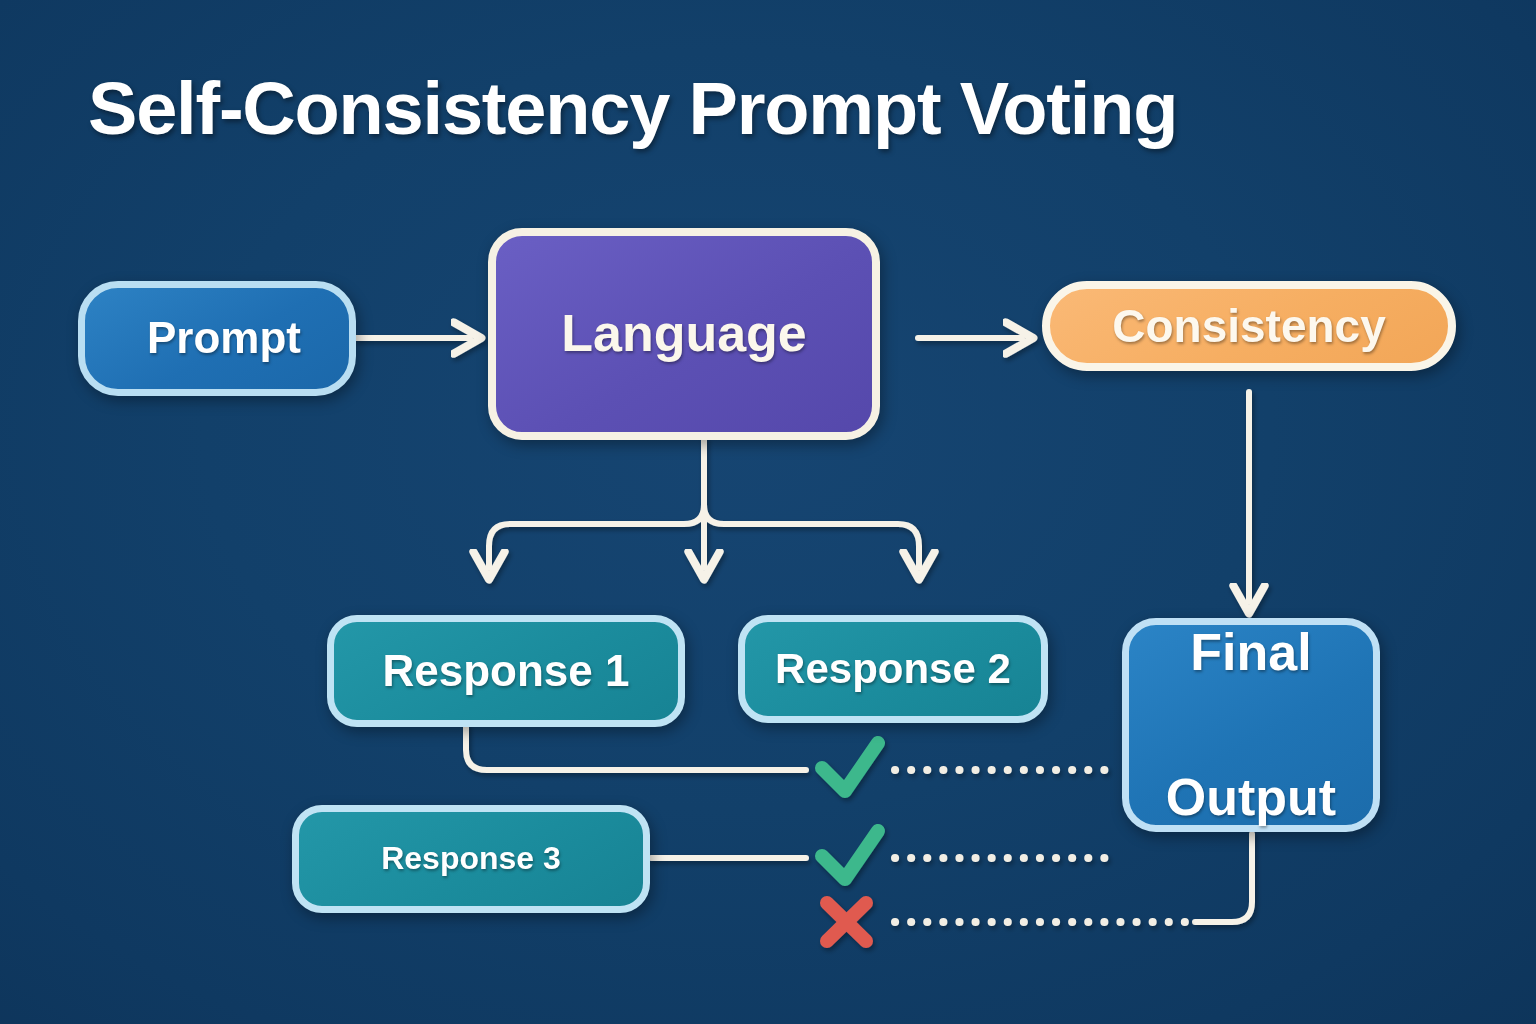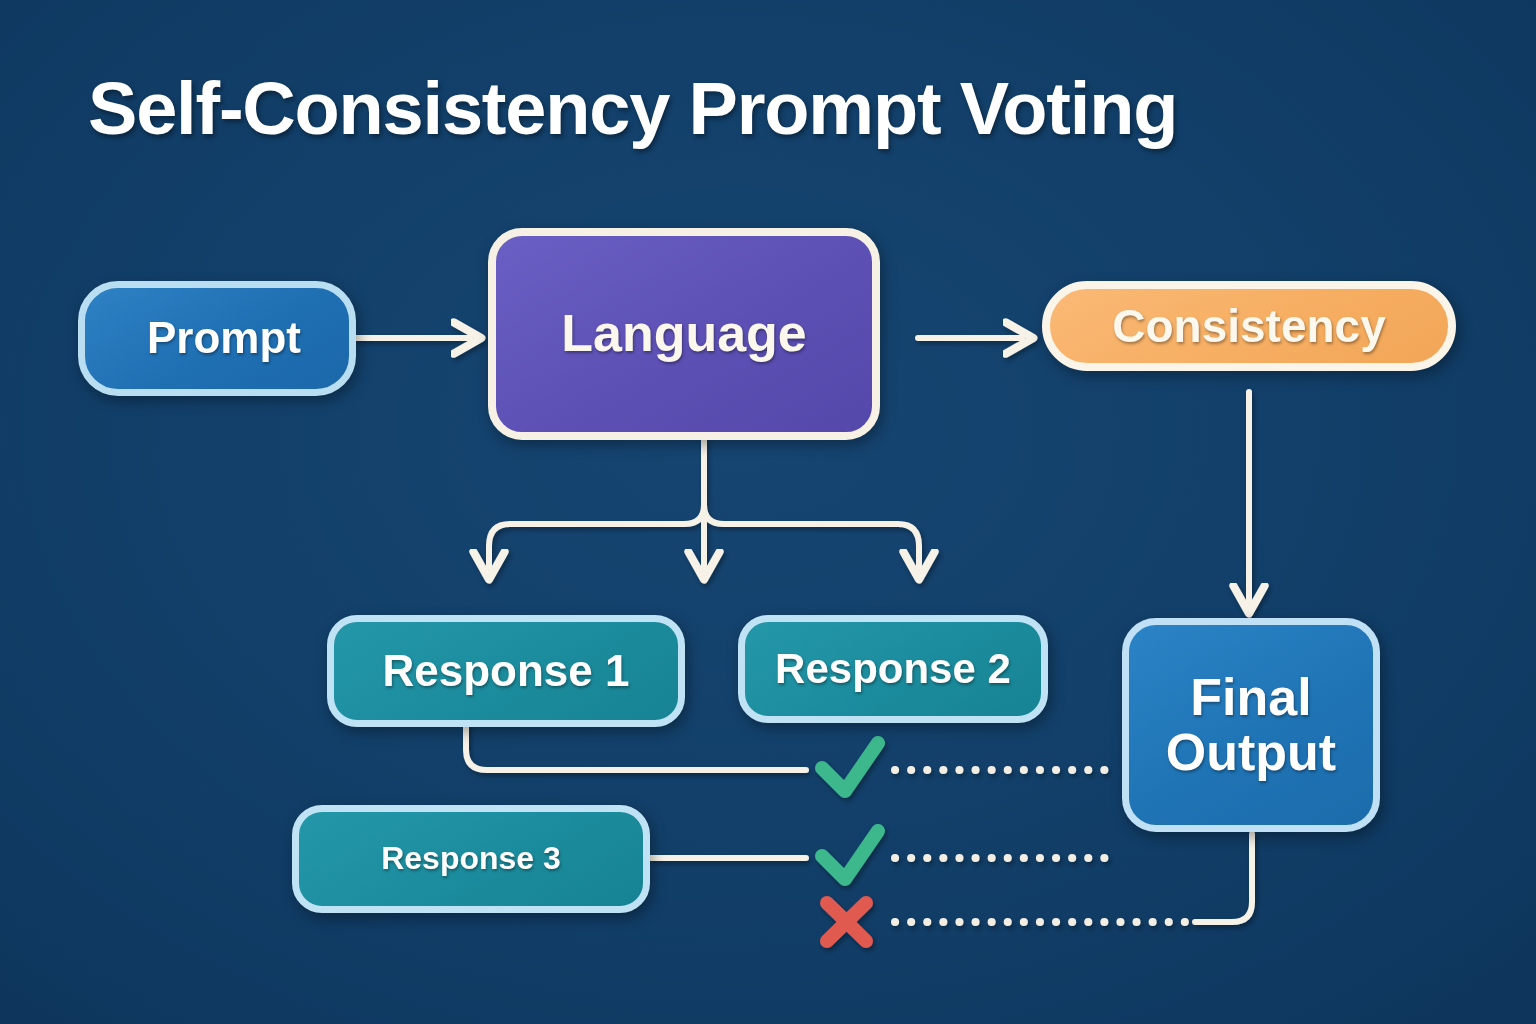--- a/index.html
+++ b/index.html
@@ -158,18 +158,18 @@
   </div>
 
   <div class="node node-response" style="left:726px; top:615px; width:310px; height:108px; font-size:42px;margin-left:12px;">
     <span>Response 2</span>
   </div>
 
   <div class="node node-response" style="left:292px; top:805px; width:358px; height:108px; font-size:32px;">
     <span>Response 3</span>
   </div>
 
-  <div class="node node-final" style="left:1122px; top:618px; width:258px; height:214px; font-size:52px; flex-direction:column;">
+  <div class="node node-final" style="left:1122px; top:618px; width:258px; height:214px; font-size:52px; flex-direction:column;justify-content:space-between;">
     <span>Final</span>
     <span>Output</span>
   </div>
 
 </div>
 
 </body></html>

